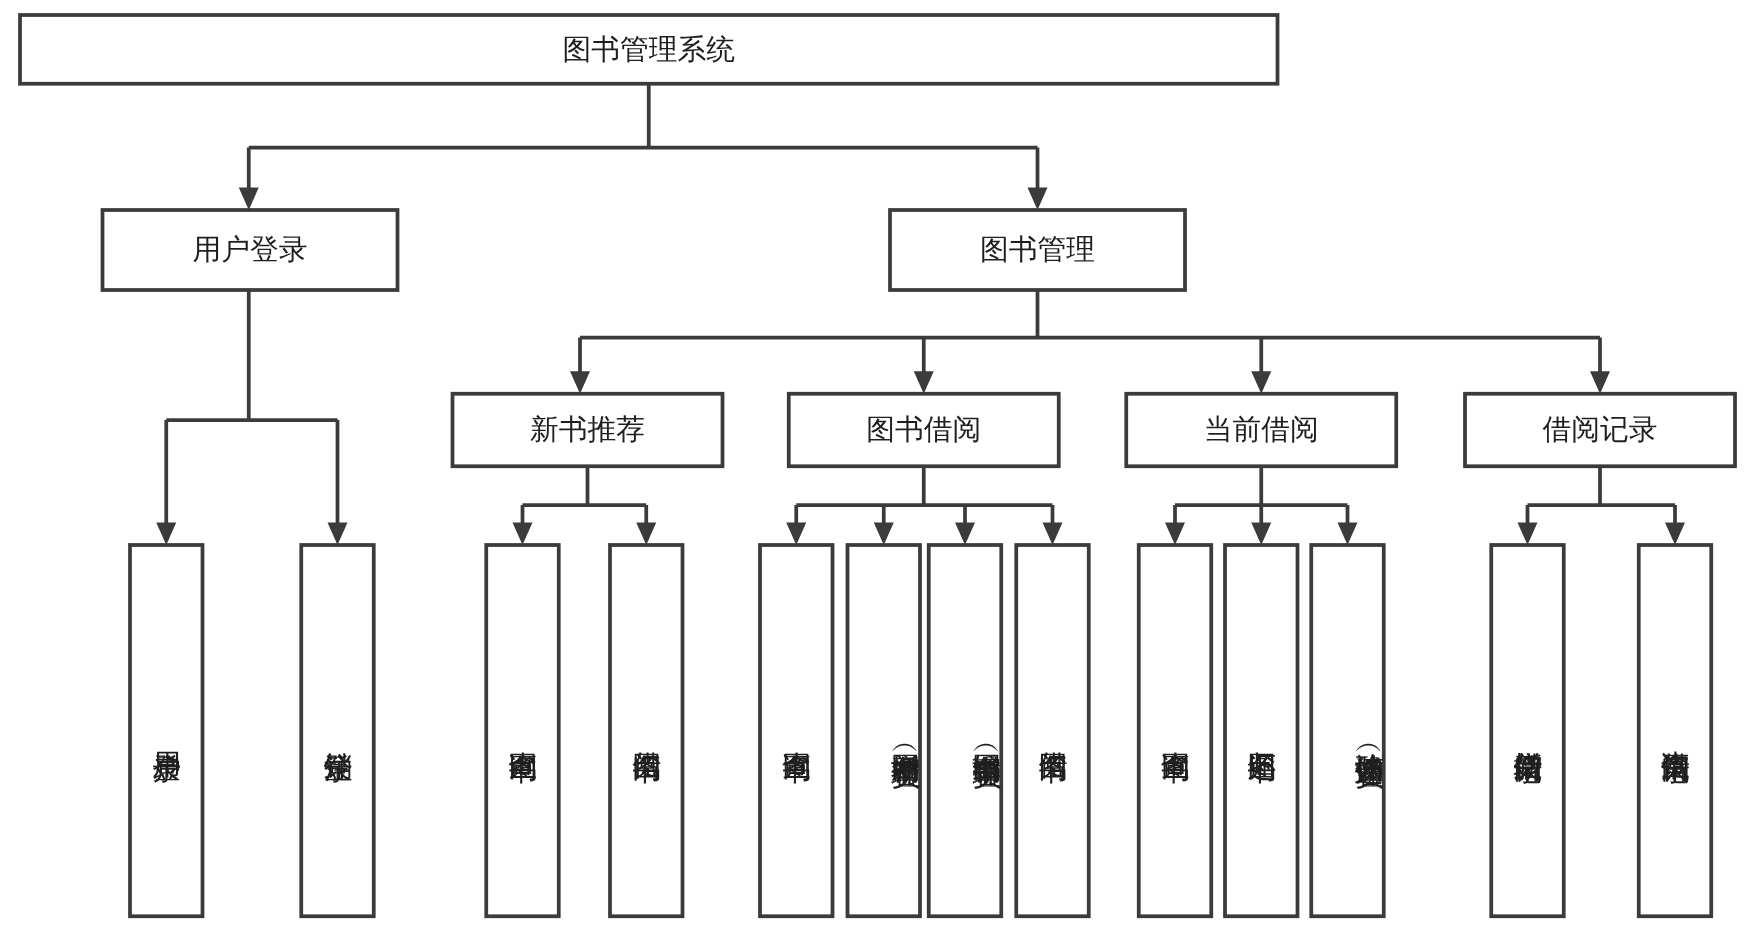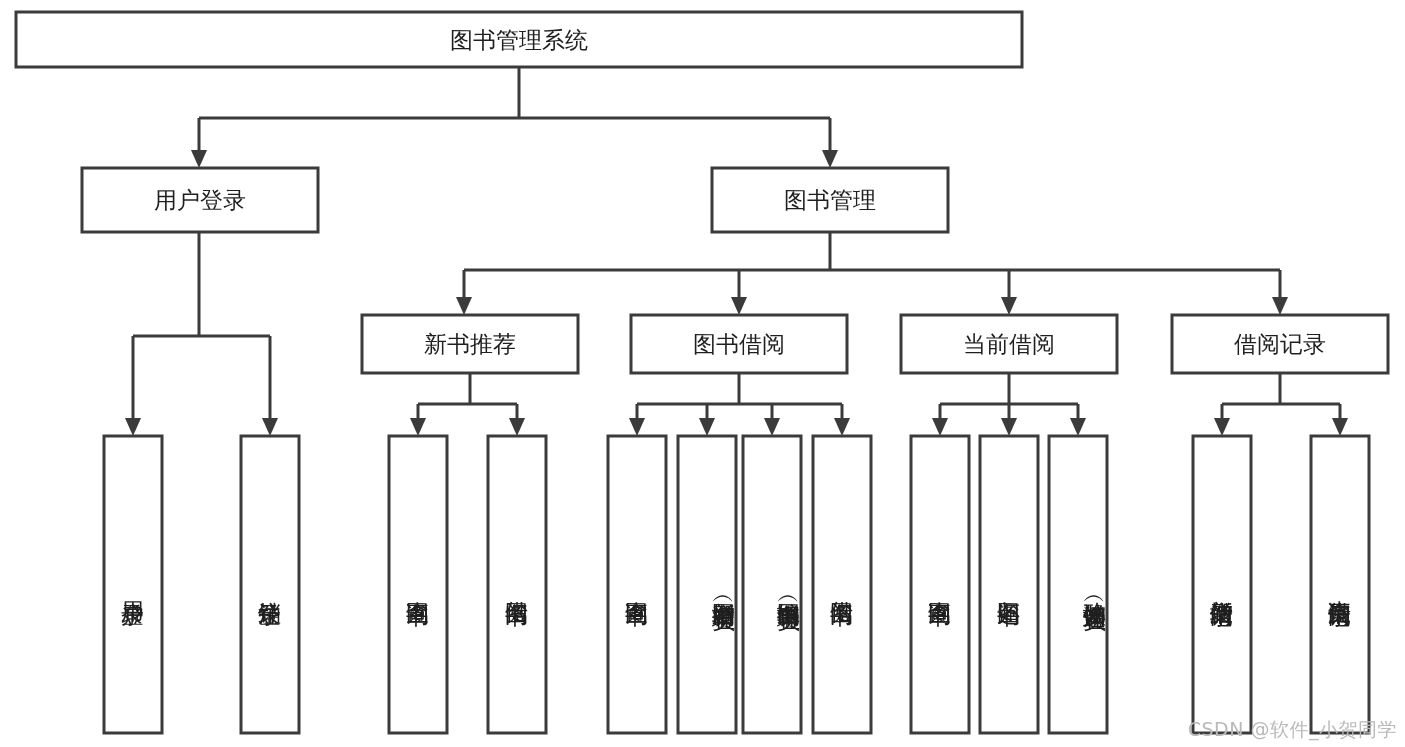--- a/index.html
+++ b/index.html
@@ -216,14 +216,13 @@
   <div class="leaf-label" style="left:743px; top:436px; width:58px; height:297px; align-items:flex-start; padding-top:8px; box-sizing:border-box;">编辑图书（管理员）</div>
   <div class="leaf-label" style="left:813px; top:436px; width:58px; height:297px;">借阅图书</div>
 
   <div class="leaf-label" style="left:911px; top:436px; width:58px; height:297px;">查询图书</div>
   <div class="leaf-label" style="left:980px; top:436px; width:58px; height:297px;">归还图书</div>
   <div class="leaf-label" style="left:1049px; top:436px; width:58px; height:297px; align-items:flex-start; padding-top:8px; box-sizing:border-box;">确认归还（管理员）</div>
 
   <div class="leaf-label" style="left:1193px; top:436px; width:58px; height:297px;">新增借阅记录</div>
   <div class="leaf-label" style="left:1311px; top:436px; width:58px; height:297px;">查询借阅记录</div>
 
-  <div id="watermark">CSDN @软件_小贺同学</div>
 </div>
 
 </body></html>

